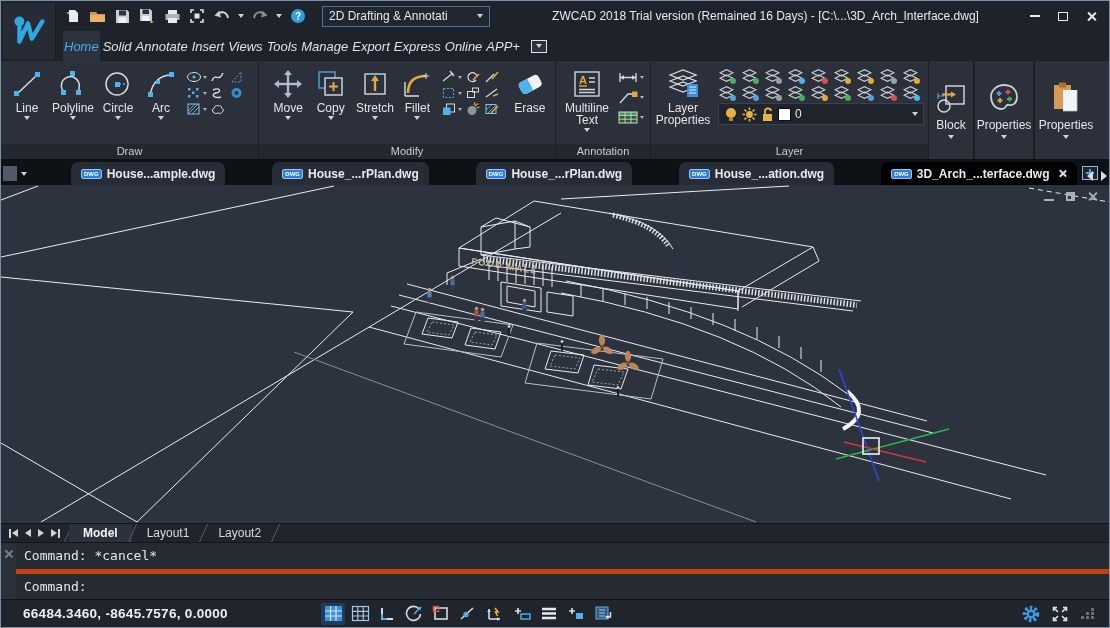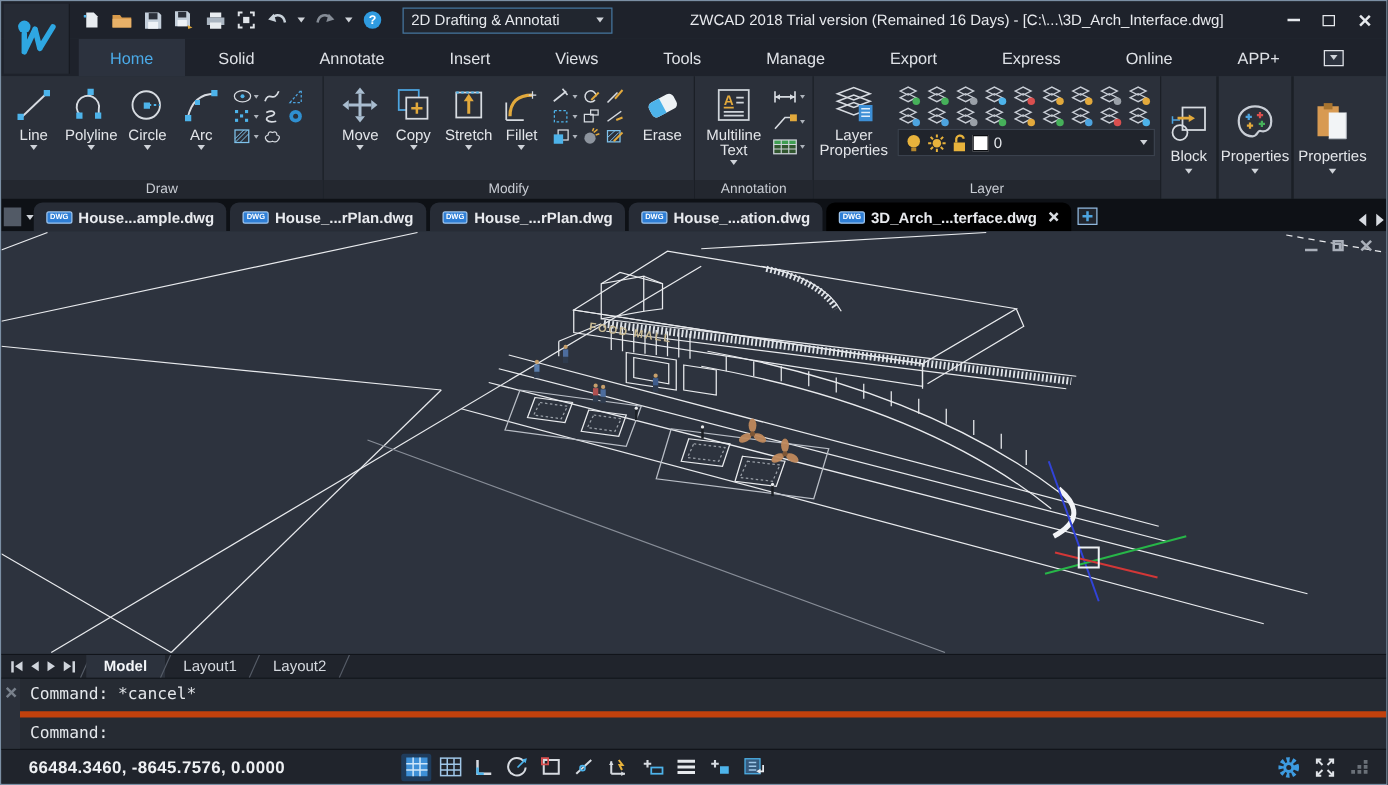--- a/index.html
+++ b/index.html
@@ -19,21 +19,21 @@
   .winctl{display:flex;align-items:center;gap:0;margin-right:4px;}
   .wbtn{width:28px;height:24px;display:flex;align-items:center;justify-content:center;}
   .mline{width:10px;height:2px;background:#e6e9ed;}
   .msq{width:10px;height:9px;border:1.5px solid #e6e9ed;}
   .xg{position:relative;width:11px;height:11px;}
   .xg::before,.xg::after{content:"";position:absolute;left:5px;top:0;width:1.6px;height:11px;background:#e6e9ed;}
   .xg::before{transform:rotate(45deg);} .xg::after{transform:rotate(-45deg);}
 
   
   .tabrow{height:30px;background:#1e222b;display:flex;align-items:stretch;padding-left:62px;gap:2px;}
-  .rtab{display:flex;align-items:center;padding:0 25px;font-size:13px;color:#dfe2e7;}
+  .rtab{display:flex;align-items:center;padding:0 1px;font-size:13px;color:#dfe2e7;font-style:italic;}
   .rtab.active{background:#2c323e;color:#4babe9;}
   .collapse{align-self:center;width:16px;height:13px;border:1px solid #dfe2e7;display:flex;align-items:center;justify-content:center;margin-left:8px;background:#2c323e;}
 
   
   .ribbon{height:98px;background:#2b303a;display:flex;}
   .panel{display:flex;flex-direction:column;border-right:1px solid #1b1f26;}
   .pbody{height:83px;display:flex;align-items:flex-start;padding:3px 3px 0 3px;}
   .plabel{height:15px;background:#23272f;color:#c9cdd4;font-size:11px;text-align:center;line-height:14px;}
   .bigbtn{width:46px;display:flex;flex-direction:column;align-items:center;padding-top:2px;}
   .bigbtn .ica{height:36px;display:flex;align-items:center;justify-content:center;}
@@ -48,21 +48,21 @@
   .lcombo{display:flex;align-items:center;gap:4px;height:22px;border:1px solid #3a414d;background:#20242c;margin:3px 0 0 6px;width:206px;padding:0 5px;}
   .lcombo .sw{width:13px;height:13px;background:#ffffff;border:1px solid #0b0d11;}
   .lcombo .zero{color:#e6e9ed;font-size:12px;flex:1;}
   .tallbtn{width:100%;height:98px;display:flex;flex-direction:column;align-items:center;padding-top:16px;}
   .tallbtn .ica{height:42px;display:flex;align-items:center;justify-content:center;}
 
   
   .doctabs{height:26px;background:#0e1116;display:flex;align-items:flex-end;padding-left:2px;position:relative;}
   .dmenu{display:flex;align-items:center;gap:4px;margin-bottom:4px;}
   .dsq{width:14px;height:15px;background:#525a66;}
-  .dtab{height:23px;display:flex;align-items:center;gap:5px;padding:0 10px;background:#272c36;margin-right:3px;border-radius:7px 7px 0 0;font-weight:bold;font-size:12px;color:#e8eaee;white-space:nowrap;}
+  .dtab{height:23px;display:flex;align-items:center;gap:5px;padding:0 10px;background:#272c36;margin-right:3px;border-radius:7px 7px 0 0;font-weight:bold;font-size:12px;color:#e8eaee;white-space:nowrap;margin-left:44px;}
   .dtab.active{background:#000000;}
   .dwgb{background:#2f7fd6;border:1px solid #9cc4ee;color:#fff;font-size:6px;font-weight:bold;padding:1px 2px;border-radius:2px;line-height:1;}
   .tclose{position:relative;width:9px;height:9px;margin-left:3px;}
   .tclose::before,.tclose::after{content:"";position:absolute;left:4px;top:0;width:1.6px;height:9px;background:#d8dbe0;}
   .tclose::before{transform:rotate(45deg);} .tclose::after{transform:rotate(-45deg);}
   .newtab{width:16px;height:14px;border:1px solid #8fb7dd;background:#20242c;position:relative;margin:0 0 5px 2px;}
   .newtab::before{content:"";position:absolute;left:6px;top:2px;width:2px;height:8px;background:#4da4e0;}
   .newtab::after{content:"";position:absolute;left:3px;top:5px;width:8px;height:2px;background:#4da4e0;}
   .darrows{position:absolute;right:2px;bottom:4px;display:flex;gap:8px;align-items:center;}
   .tl{width:0;height:0;border-top:5px solid transparent;border-bottom:5px solid transparent;border-right:6px solid #d7dbe1;}

